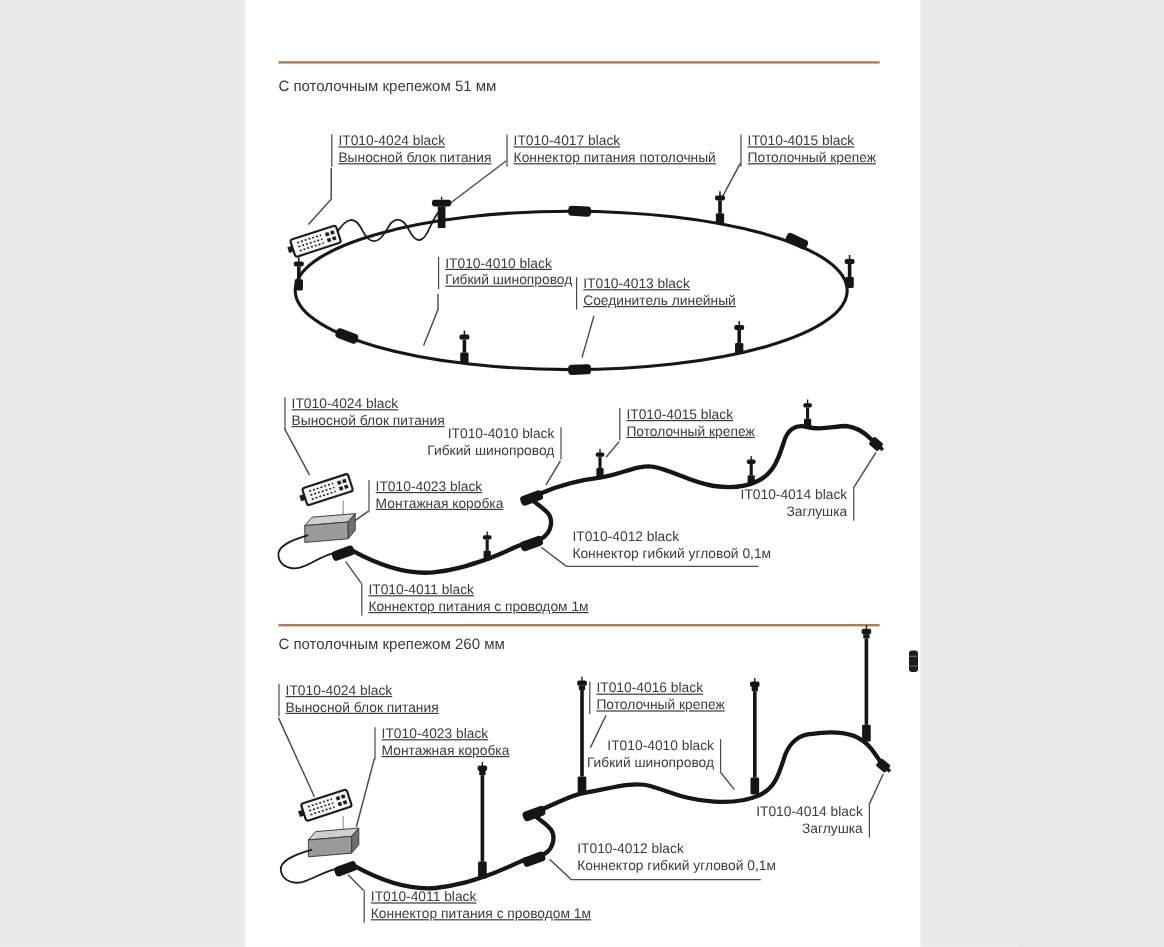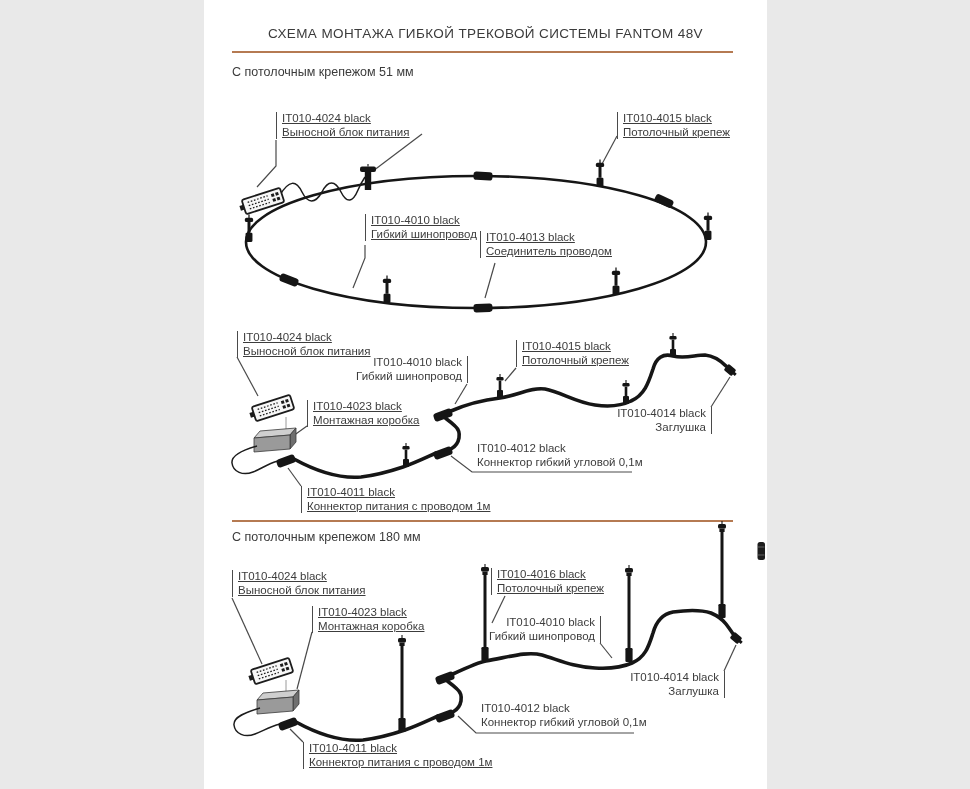--- a/index.html
+++ b/index.html
@@ -44,25 +44,24 @@
   svg .ln{stroke:#4a4a4a;stroke-width:1.2;fill:none;}
   svg .track{stroke:#161616;fill:none;stroke-linecap:round;}
   svg .thin{stroke:#1c1c1c;stroke-width:1.5;fill:none;}
   svg .blk{fill:#151515;stroke:none;}
 </style>
 </head>
 <body>
 
 <div class="page">
 
-  <div class="doc-title">СХЕМА МОНТАЖА ГИБКОЙ ТРЕКОВОЙ СИСТЕМЫ FANTOM 48V</div>
   <div class="divider d1"></div>
   <div class="section-heading s1">С потолочным крепежом 51 мм</div>
   <div class="divider d2"></div>
-  <div class="section-heading s2">С потолочным крепежом 180 мм</div>
+  <div class="section-heading s2">С потолочным крепежом 260 мм</div>
 
   <svg width="0" height="0">
     <defs>
       <g id="pin65">
         <line x1="0" y1="-24" x2="0" y2="-20.5" stroke="#151515" stroke-width="1.1"></line>
         <rect class="blk" x="-3.6" y="-21" width="7.2" height="3.6" rx="1.4" fill="#151515"></rect>
         <rect class="blk" x="-1.3" y="-17.4" width="2.6" height="9.4" fill="#151515"></rect>
         <rect class="blk" x="-3" y="-8" width="6" height="8" rx="1" fill="#151515"></rect>
       </g>
       <g id="rod350">
@@ -126,31 +125,35 @@
     <use href="#pillr" transform="translate(279,76) rotate(3)"></use>
     <use href="#pillr" transform="translate(460,101) rotate(25)"></use>
     <use href="#pillr" transform="translate(85,180) rotate(21)"></use>
     <use href="#pillr" transform="translate(279,208) rotate(-2)"></use>
   </svg>
 
   <div class="plabel barL" style="left:72px;top:112px">
     <div>IT010-4024 black</div>
     <div>Выносной блок питания</div>
   </div>
+  <div class="plabel barL" style="left:218px;top:112px">
+    <div>IT010-4017 black</div>
+    <div>Коннектор питания потолочный</div>
+  </div>
   <div class="plabel barL" style="left:413px;top:112px">
     <div>IT010-4015 black</div>
     <div>Потолочный крепеж</div>
   </div>
   <div class="plabel barL" style="left:161px;top:214px">
     <div>IT010-4010 black</div>
     <div>Гибкий шинопровод</div>
   </div>
   <div class="plabel barL" style="left:276px;top:231px">
     <div>IT010-4013 black</div>
-    <div>Соединитель проводом</div>
+    <div>Соединитель линейный</div>
   </div>
 
   <svg width="562" height="190" viewBox="0 0 562 190" style="top:330px">
     <polyline class="ln" points="33,27 54,66"></polyline>
     <polyline class="ln" points="263,54 251,74"></polyline>
     <polyline class="ln" points="103,96 89,106"></polyline>
     <polyline class="ln" points="312,38 301,51"></polyline>
     <polyline class="ln" points="507,77 526,47"></polyline>
     <polyline class="ln" points="247,126 268,142 428,142"></polyline>
     <polyline class="ln" points="97,156 84,138"></polyline>

